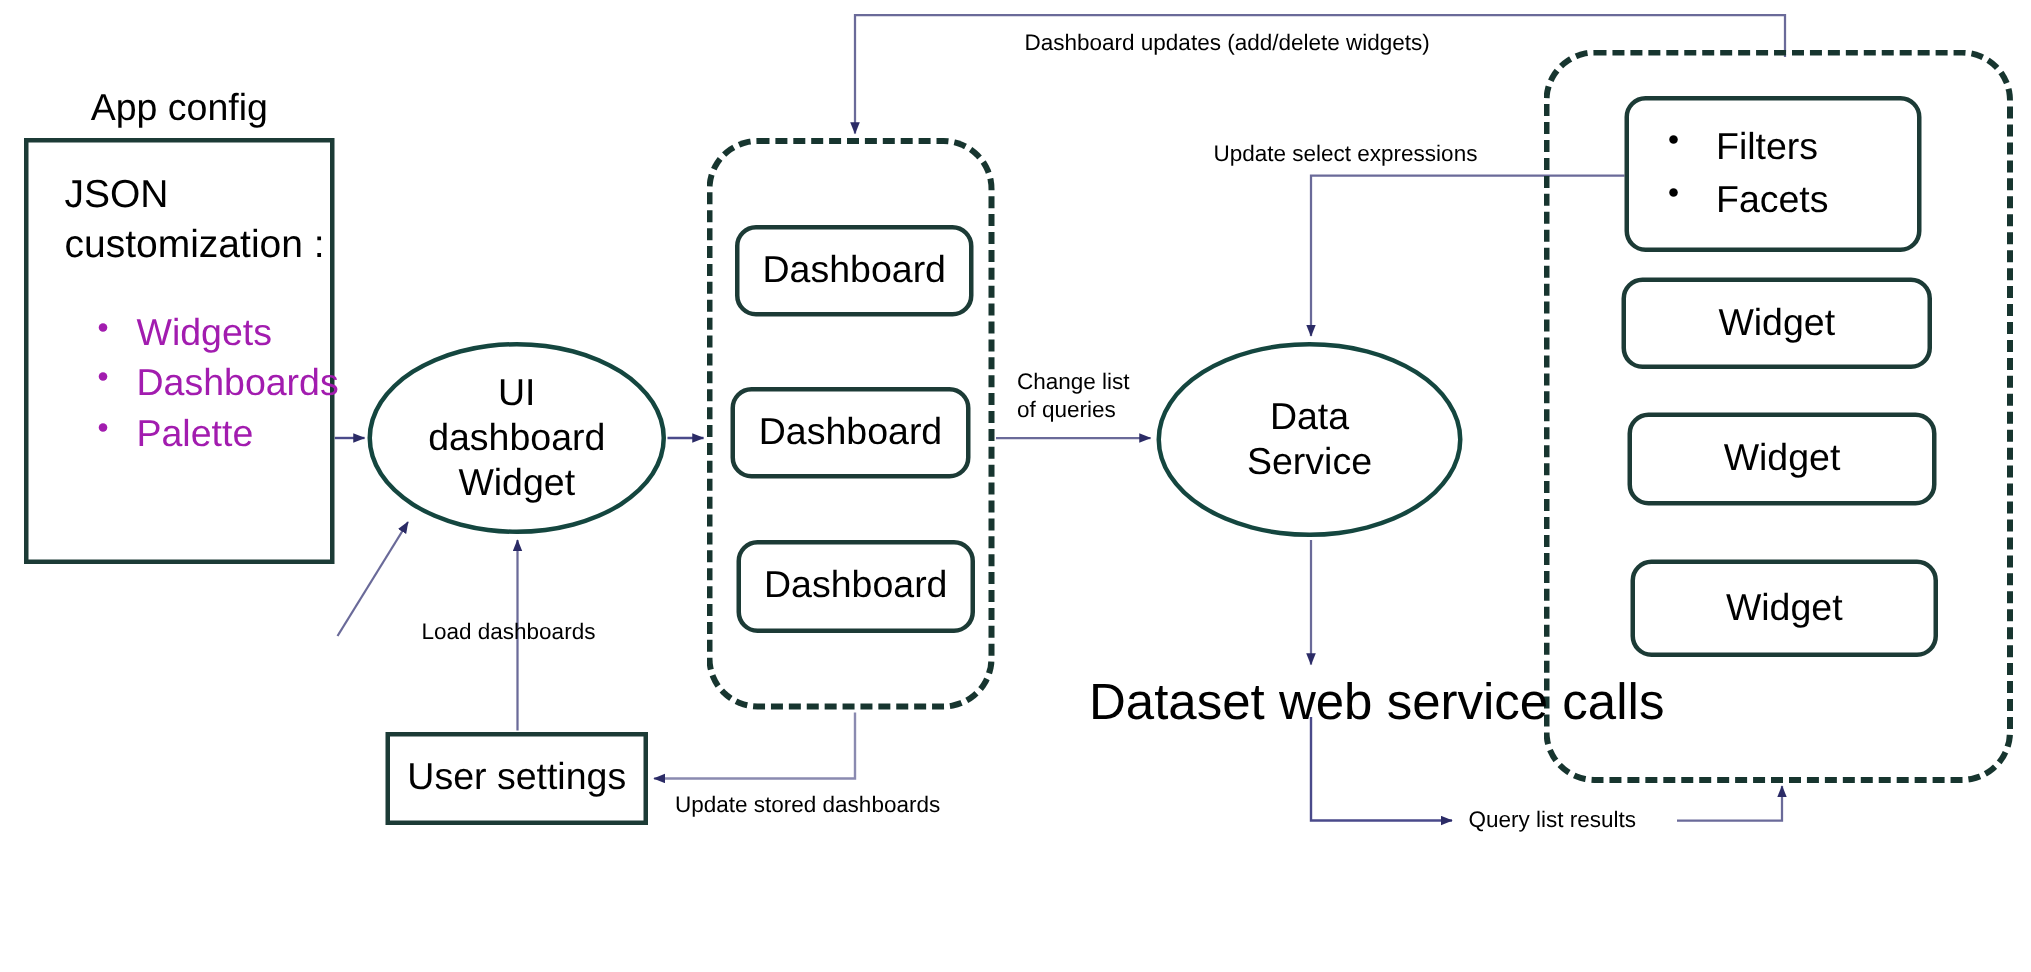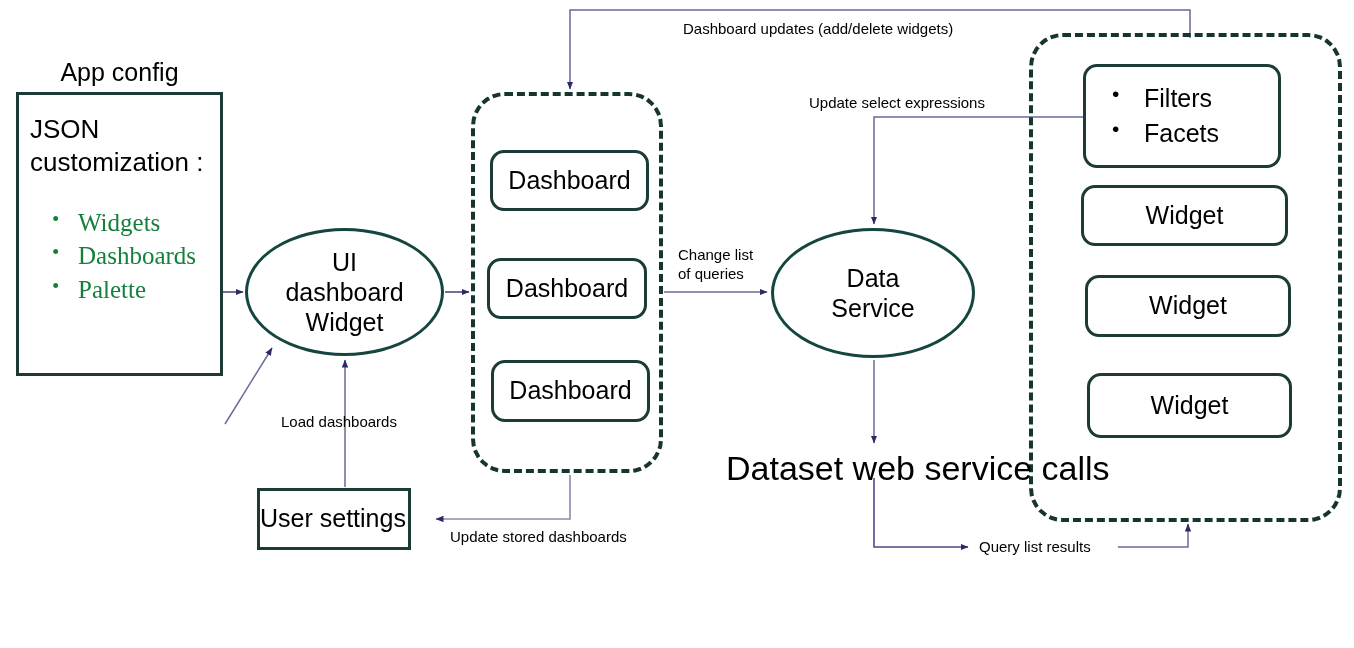--- a/index.html
+++ b/index.html
@@ -49,42 +49,41 @@
     color: #000000;
     text-align: center;
     white-space: nowrap;
   }
   
   #json-box {
     left: 16px;
     top: 92px;
     width: 207px;
     height: 284px;
-    padding: 18px 0 0 11px;
+    padding: 18px 0 0 24px;
     justify-content: flex-start;
     align-items: flex-start;
   }
   #json-box .headline {
     font-size: 26px;
     line-height: 1.28;
     text-align: left;
     color: #000000;
   }
   #json-box ul {
     margin: 26px 0 0 0;
     padding: 0 0 0 22px;
     list-style: none;
   }
   #json-box li {
     font-size: 25px;
     line-height: 1.34;
     position: relative;
     padding-left: 26px;
-    color: #15803d;
-    font-family: Liberation Serif, serif;
+    color: #a21caf;
   }
   #json-box li::before {
     content: "\2022";
     position: absolute;
     left: 0;
     top: -1px;
     font-size: 21px;
   }
   #app-config-label {
     position: absolute;
@@ -117,23 +116,23 @@
     background-image:
       radial-gradient(circle at 1.5px 3px, #e03a34 1.3px, transparent 1.6px),
       radial-gradient(circle at 4.5px 1px, #e03a34 1.3px, transparent 1.6px);
     background-size: 6px 4px;
     background-repeat: repeat-x;
   }
   
   #usersettings-box {
     left: 257px;
     top: 488px;
-    width: 154px;
+    width: 175px;
     height: 62px;
-    align-items: flex-start;
+    align-items: center;
   }
   
   .ellipse {
     position: absolute;
     box-sizing: border-box;
     border: 3px solid #14463f;
     border-radius: 50%;
     background: #ffffff;
     display: flex;
     align-items: center;

